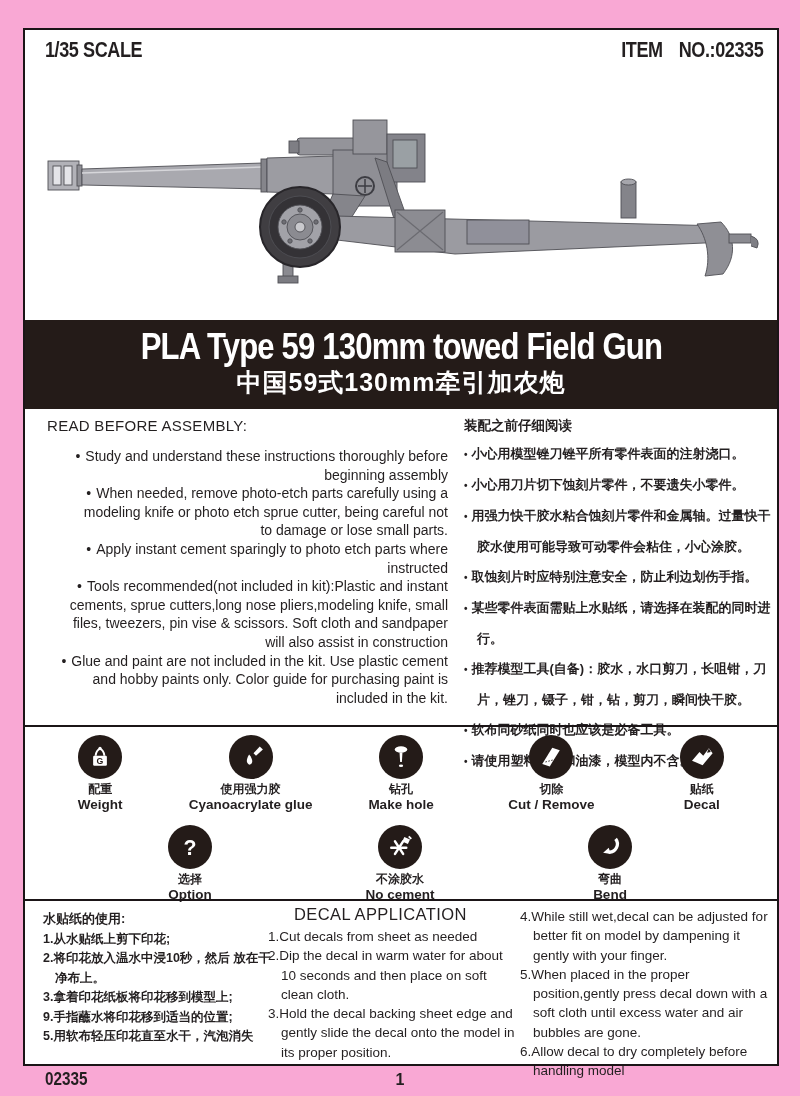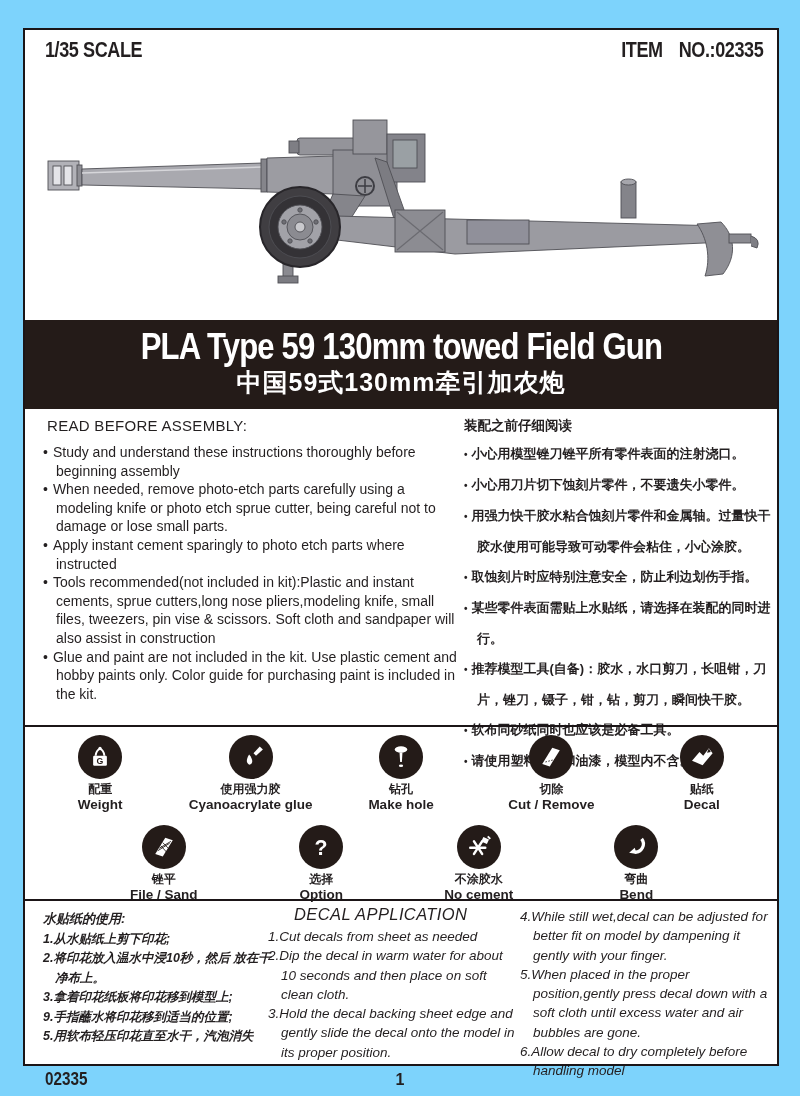--- a/index.html
+++ b/index.html
@@ -1,57 +1,57 @@
 <!DOCTYPE html>
 <html><head>
 <meta charset="utf-8">
 <style>
   html,body{margin:0;padding:0;background:#ffffff;}
-  .page{position:relative;width:800px;height:1096px;background:#7dd3fc;overflow:hidden;
+  .page{position:relative;width:800px;height:1096px;background:#f9a8d4;overflow:hidden;
         font-family:"Liberation Sans","DejaVu Sans",sans-serif;color:#231f20;}
   .sheet{position:absolute;left:23px;top:28px;width:756px;height:1038px;
          border:2px solid #1b1517;box-sizing:border-box;background:#fff;}
   
   .scale-label{position:absolute;left:20px;top:7px;font-size:22px;font-weight:bold;
                letter-spacing:-.5px;transform:scaleX(.82);transform-origin:left center;white-space:nowrap;}
   .item-label{position:absolute;right:14px;top:7px;font-size:22px;font-weight:bold;
               word-spacing:14px;letter-spacing:-.5px;transform:scaleX(.82);transform-origin:right center;white-space:nowrap;}
   
   .art{position:absolute;left:10px;top:36px;width:736px;height:254px;}
   
   .titlebar{position:absolute;left:0;top:290px;width:100%;height:89px;background:#241b18;
             color:#fff;text-align:center;overflow:hidden;}
   .title-en{display:inline-block;font-size:37px;font-weight:bold;letter-spacing:-1px;
             transform:scaleX(.84);transform-origin:center;white-space:nowrap;margin-top:7px;line-height:40px;}
   .title-zh{font-size:25px;font-weight:bold;line-height:30px;letter-spacing:1px;}
   
   .instr{position:absolute;left:0;top:379px;width:100%;height:316px;}
   .col-en{position:absolute;left:18px;top:8px;width:418px;}
   .col-en h3{margin:0 0 9px 4px;font-size:15px;font-weight:normal;letter-spacing:.3px;}
-  ul.bullets{list-style:none;margin:0;padding:0;font-size:14px;line-height:18.6px;}
+  ul.bullets{list-style:none;margin:13px;padding:0;font-size:14px;line-height:18.6px;text-align:right;}
   ul.bullets li{padding-left:13px;text-indent:-13px;}
   ul.bullets li::before{content:"\2022";margin-right:5px;}
   .col-zh{position:absolute;left:437px;top:8px;width:312px;}
   .col-zh h3{margin:0 0 4px 2px;font-size:13.5px;font-weight:bold;font-family:Liberation Mono, monospace;}
   ul.zh-bullets{list-style:none;margin:2px;padding:0;font-size:13px;line-height:30px;font-weight:bold;}
   ul.zh-bullets li{padding-left:13px;text-indent:-13px;}
   ul.zh-bullets li::before{content:"\2022";margin-right:4px;font-size:10px;}
   .hline{position:absolute;left:0;width:100%;height:0;border-top:2px solid #1b1517;}
   
   .symbols{position:absolute;left:0;top:695px;width:100%;height:174px;}
   .sym-row{position:absolute;display:flex;}
   .sym-row.r1{top:10px;left:0;right:0;}
   .sym-row.r2{top:100px;left:60px;right:62px;}
   .sym{flex:1;text-align:center;}
   .sym .circle{width:44px;height:44px;border-radius:50%;background:#241b18;margin:0 auto 3px auto;
                display:flex;align-items:center;justify-content:center;}
   .sym .zh{font-size:12px;font-weight:bold;line-height:15px;}
   .sym .en{font-size:13.5px;line-height:16px;font-weight:bold;}
   
-  .decal{position:absolute;left:0;top:869px;width:100%;height:167px;font-style:italic;}
+  .decal{position:absolute;left:0;top:869px;width:100%;height:167px;}
   .d-col1{position:absolute;left:18px;top:10px;width:232px;font-size:12.5px;font-weight:bold;line-height:19.5px;}
   .d-col1 h4{margin:0 0 1px 0;font-size:13px;font-weight:bold;}
   .d-col1 .step{padding-left:12px;text-indent:-12px;}
   .d-col2{position:absolute;left:243px;top:6px;width:252px;}
   .d-col2 h4{margin:0 0 3px 26px;font-size:16.5px;font-weight:normal;letter-spacing:.4px;}
   .d-col3{position:absolute;left:495px;top:8px;width:250px;}
   .en-steps .step{font-size:13.5px;line-height:19.3px;padding-left:13px;text-indent:-13px;}
   
   .footer-no{position:absolute;left:45px;top:1069px;font-size:18px;font-weight:bold;
              transform:scaleX(.85);transform-origin:left center;}
@@ -206,35 +206,20 @@
             </svg>
           </div>
           <div class="zh">贴纸</div>
           <div class="en">Decal</div>
         </div>
       </div>
       <div class="sym-row r2">
         <div class="sym">
           <div class="circle">
             <svg width="30" height="30" viewBox="0 0 24 24">
-              <polygon points="5,17.5 13,4.5 19,6.5 11,19.5" fill="#fff"></polygon>
-              <g stroke="#241b18" stroke-width="0.7">
-                <line x1="7" y1="15" x2="16.5" y2="9"></line>
-                  <line x1="8.2" y1="13" x2="17.5" y2="7.5"></line>
-                <line x1="9.4" y1="11" x2="14" y2="16"></line>
-                  <line x1="11" y1="8.5" x2="16" y2="13.5"></line>
-              </g>
-            </svg>
-          </div>
-          <div class="zh">锉平</div>
-          <div class="en">File / Sand</div>
-        </div>
-        <div class="sym">
-          <div class="circle">
-            <svg width="30" height="30" viewBox="0 0 24 24">
               <text x="12" y="18" text-anchor="middle" font-size="17" font-weight="bold" fill="#fff" font-family="Liberation Sans, sans-serif">?</text>
             </svg>
           </div>
           <div class="zh">选择</div>
           <div class="en">Option</div>
         </div>
         <div class="sym">
           <div class="circle">
             <svg width="30" height="30" viewBox="0 0 24 24">
               <g stroke="#fff" stroke-width="2" stroke-linecap="round">

